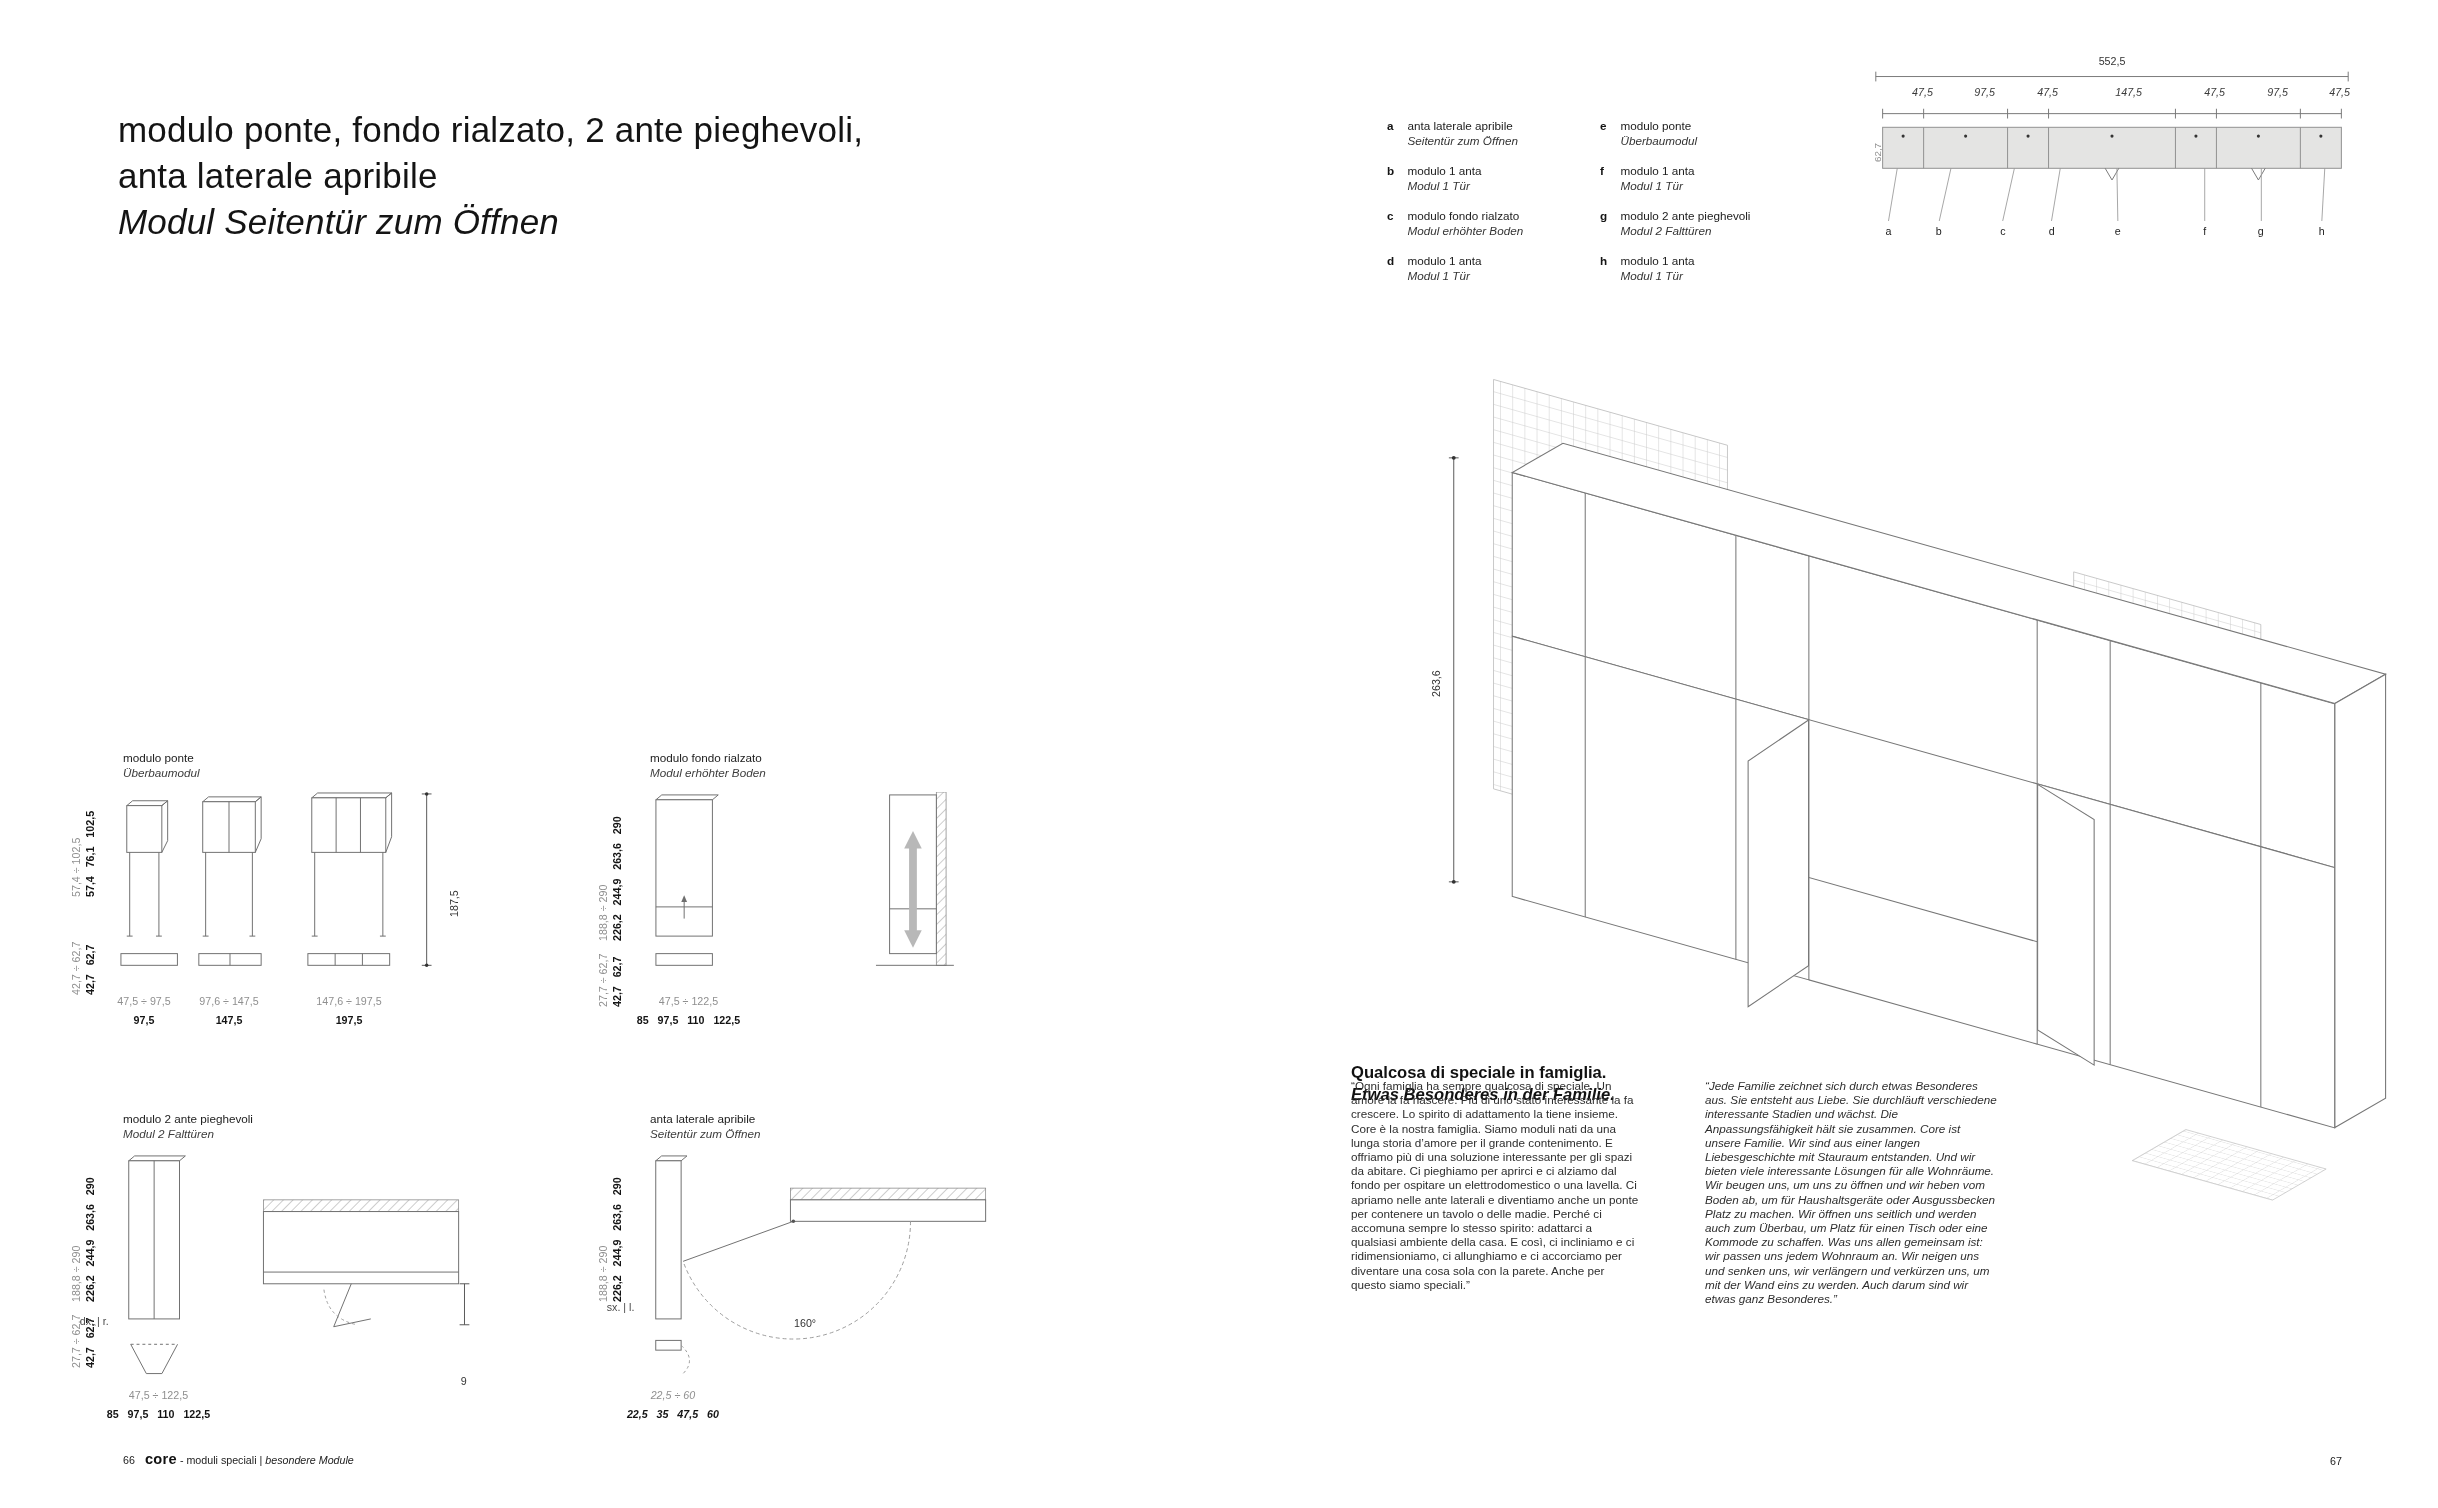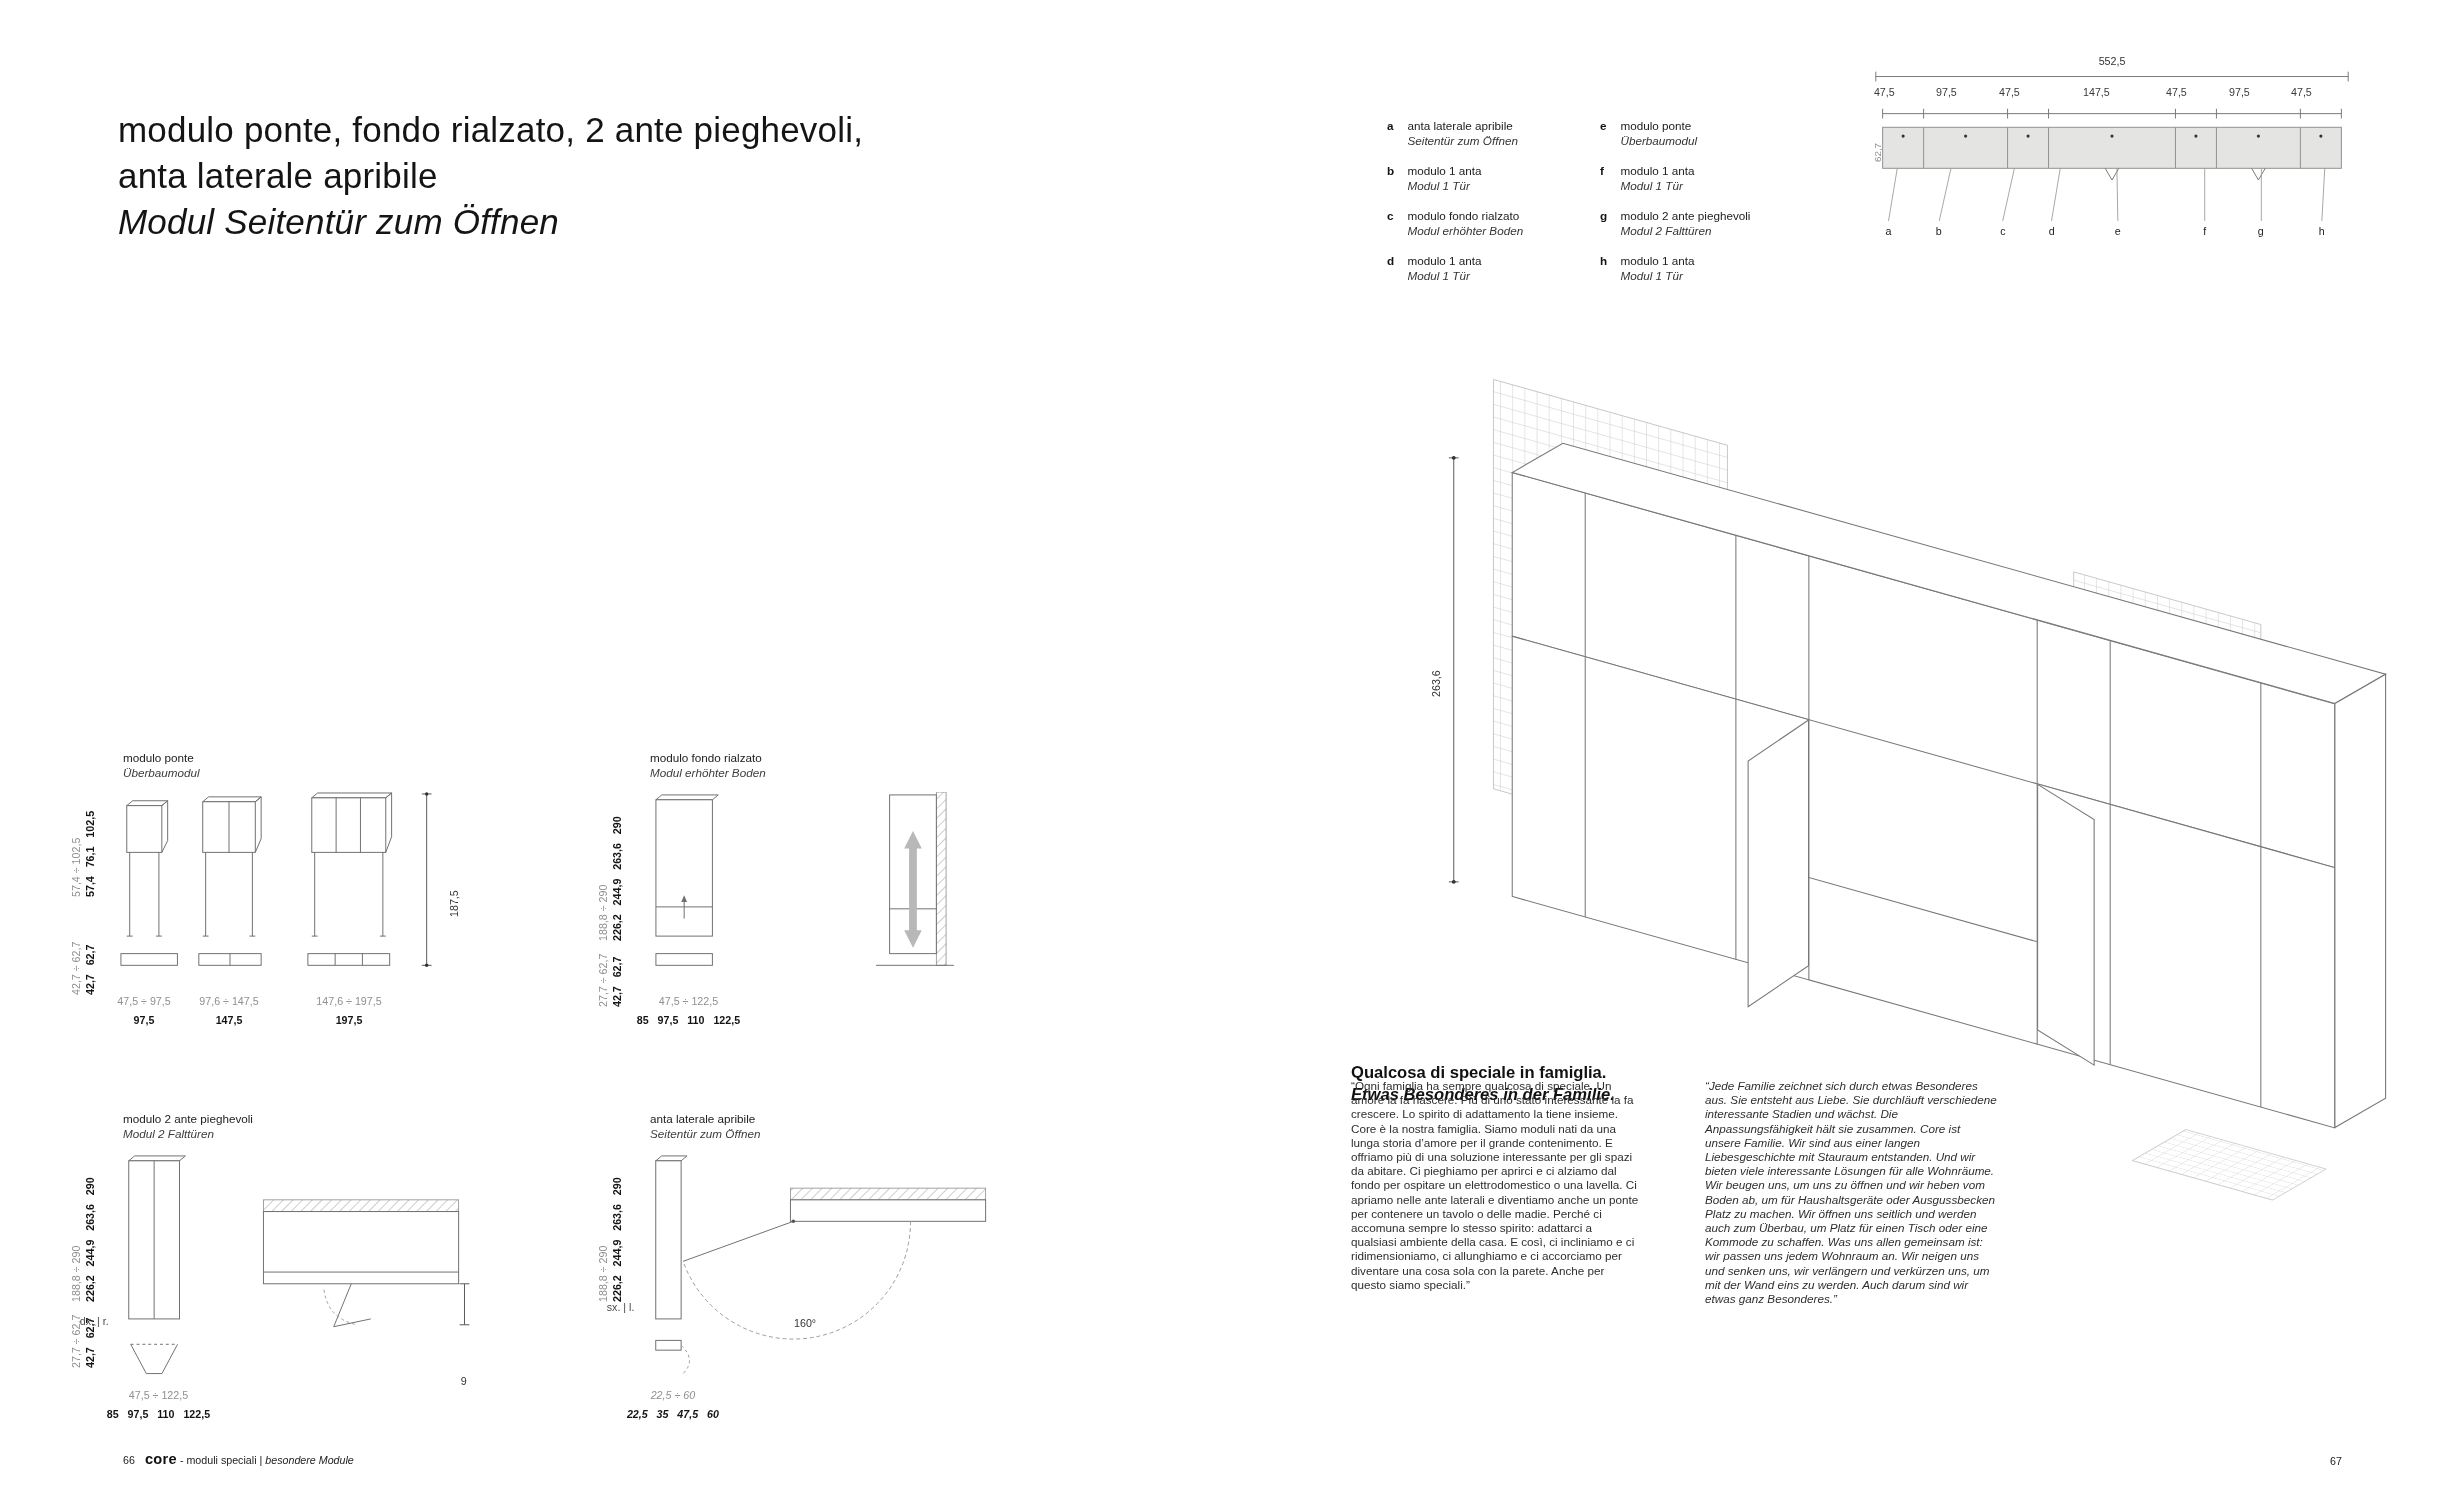--- a/index.html
+++ b/index.html
@@ -25,21 +25,21 @@
   .wlbl .dim-l { display:block; margin-bottom:2.9px; }
   .hand-label { position:absolute; font-size:10.7px; color:#4a4a4a; white-space:nowrap; }
 
   
   .legend-item { position:absolute; display:flex; gap:8.8px; font-size:11.7px; line-height:14.6px; }
   .lkey { font-weight:bold; min-width:11.7px; color:#141414; }
   .ltxt { display:flex; flex-direction:column; }
   .lde { font-style:italic; color:#343434; }
 
   
-  .seg-lbl { position:absolute; width:59px; text-align:left; font-size:10.7px; color:#3a3a3a; }
+  .seg-lbl { position:absolute; width:59px; text-align:right; font-size:10.7px; color:#3a3a3a;font-style:italic; }
   .letter-lbl { position:absolute; width:13.7px; text-align:center; font-size:10.7px; color:#222; }
 
   
   .story-head { font-size:16.6px; font-weight:bold; line-height:21.5px; color:#111; }
   .story-head-de { font-style:italic; }
   .story-col { position:absolute; font-size:11.7px; line-height:14.2px; color:#2e2e2e; }
   .story-de { font-style:italic; }
 
   
   .footer { position:absolute; display:flex; align-items:baseline; gap:10px; font-size:10.7px; color:#222; }

